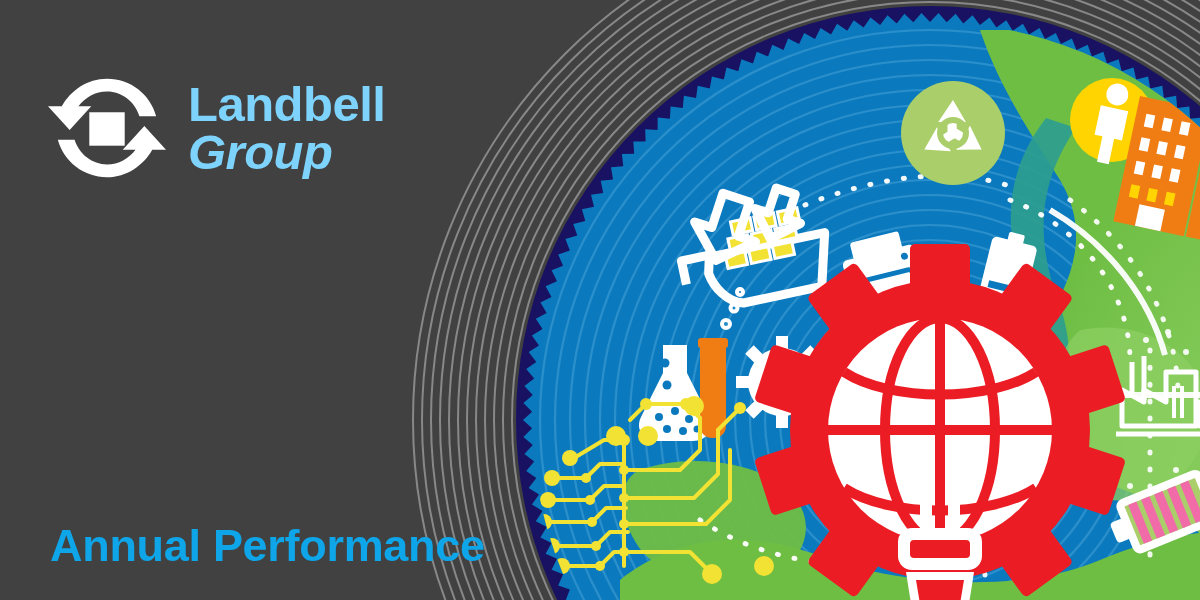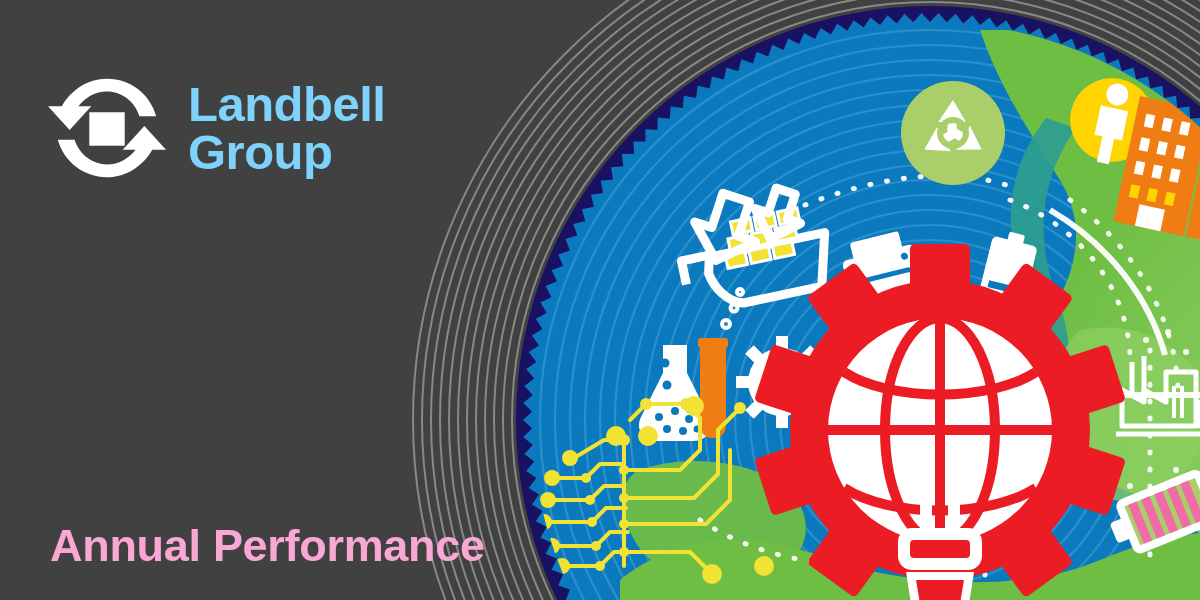--- a/index.html
+++ b/index.html
@@ -33,29 +33,29 @@
   }
   #logo-mark { width:118px; height:118px; flex:0 0 auto; }
   #logo-text {
     color:#7dd3fc;
     font-weight:bold;
     font-size:49px;
     line-height:0.98;
     letter-spacing:-0.5px;
     white-space:pre-line;
   }
-  #logo-text .l2 { display:block; }
+  #logo-text .l2 { display:block;font-style:italic; }
   
   #title-block {
     position:absolute;
     left:50px; bottom:28px;
     z-index:20;
   }
   #title-block .tline {
-    color:#f9a8d4;
+    color:#0ea5e9;
     font-weight:bold;
     font-size:45px;
     line-height:1.18;
     letter-spacing:-0.3px;
     white-space:nowrap;
   }
 </style>
 </head>
 <body>
 

